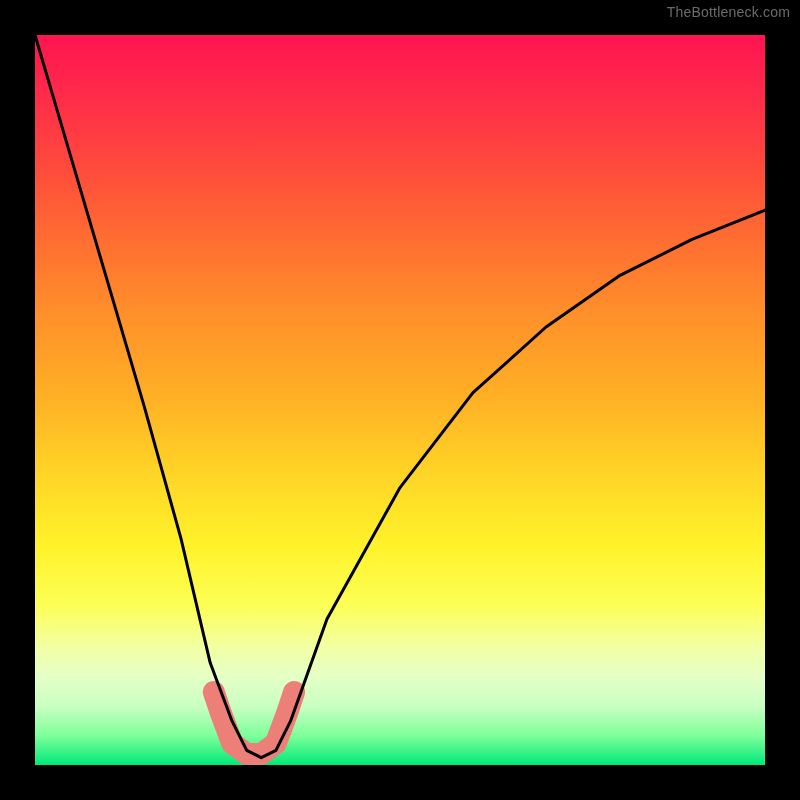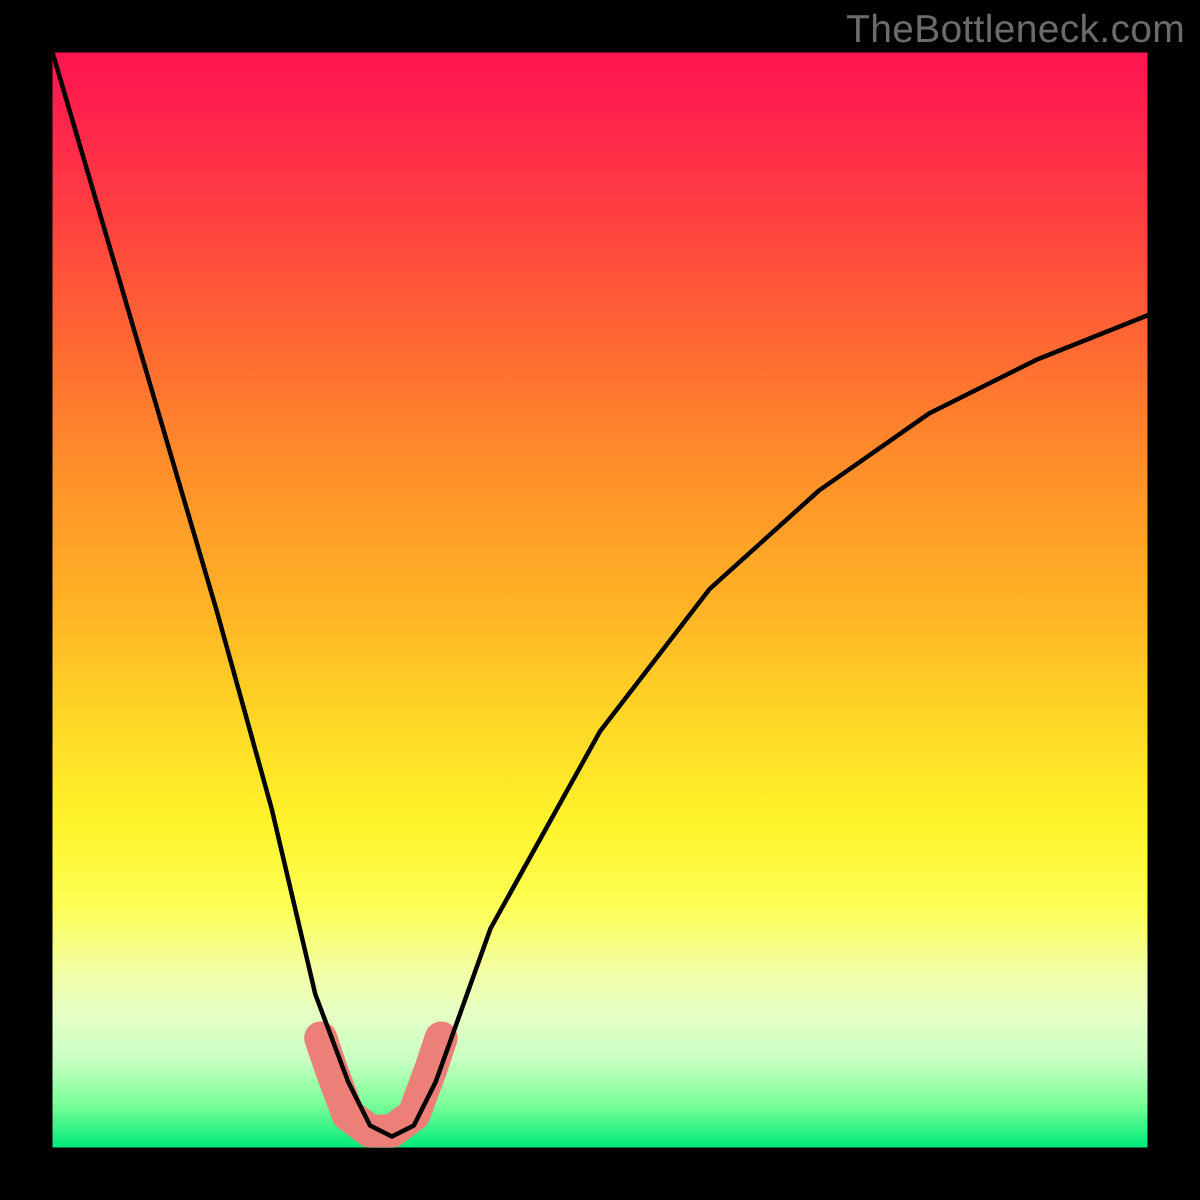--- a/index.html
+++ b/index.html
@@ -41,21 +41,21 @@
       #c8ffc1 92%,
       #7dff9a 96%,
       #00e97a 100%
     );
   }
   .watermark {
     position: absolute;
     top: 4px;
     right: 10px;
     color: #6b6b6b;
-    font-size: 26px;
+    font-size: 14px;
     letter-spacing: 0.2px;
     user-select: none;
   }
   svg.curve {
     position: absolute;
     top: 0;
     left: 0;
     width: 730px;
     height: 730px;
     overflow: visible;

